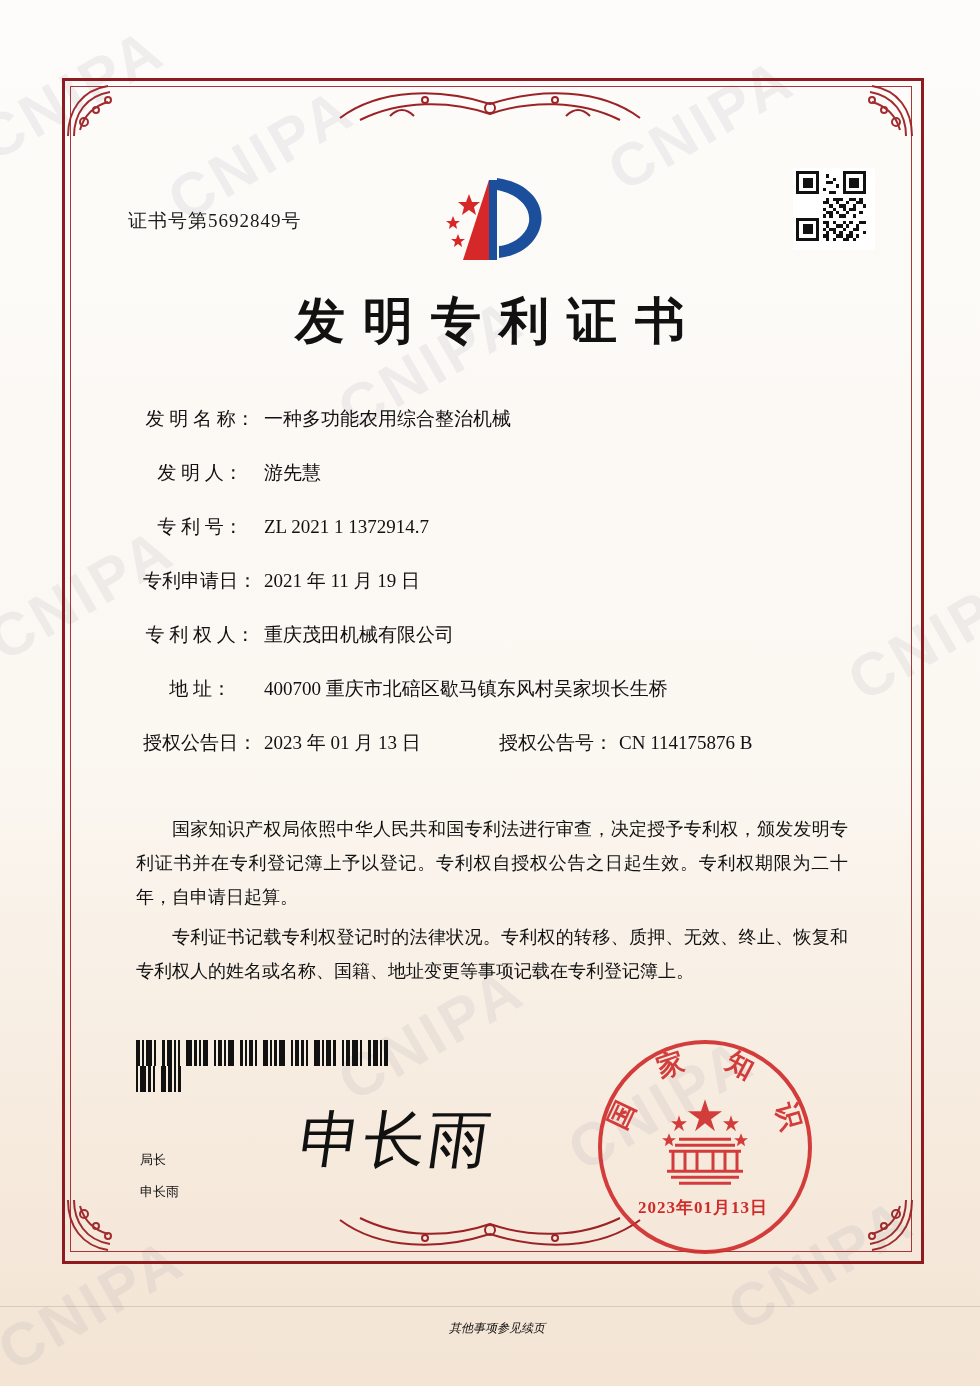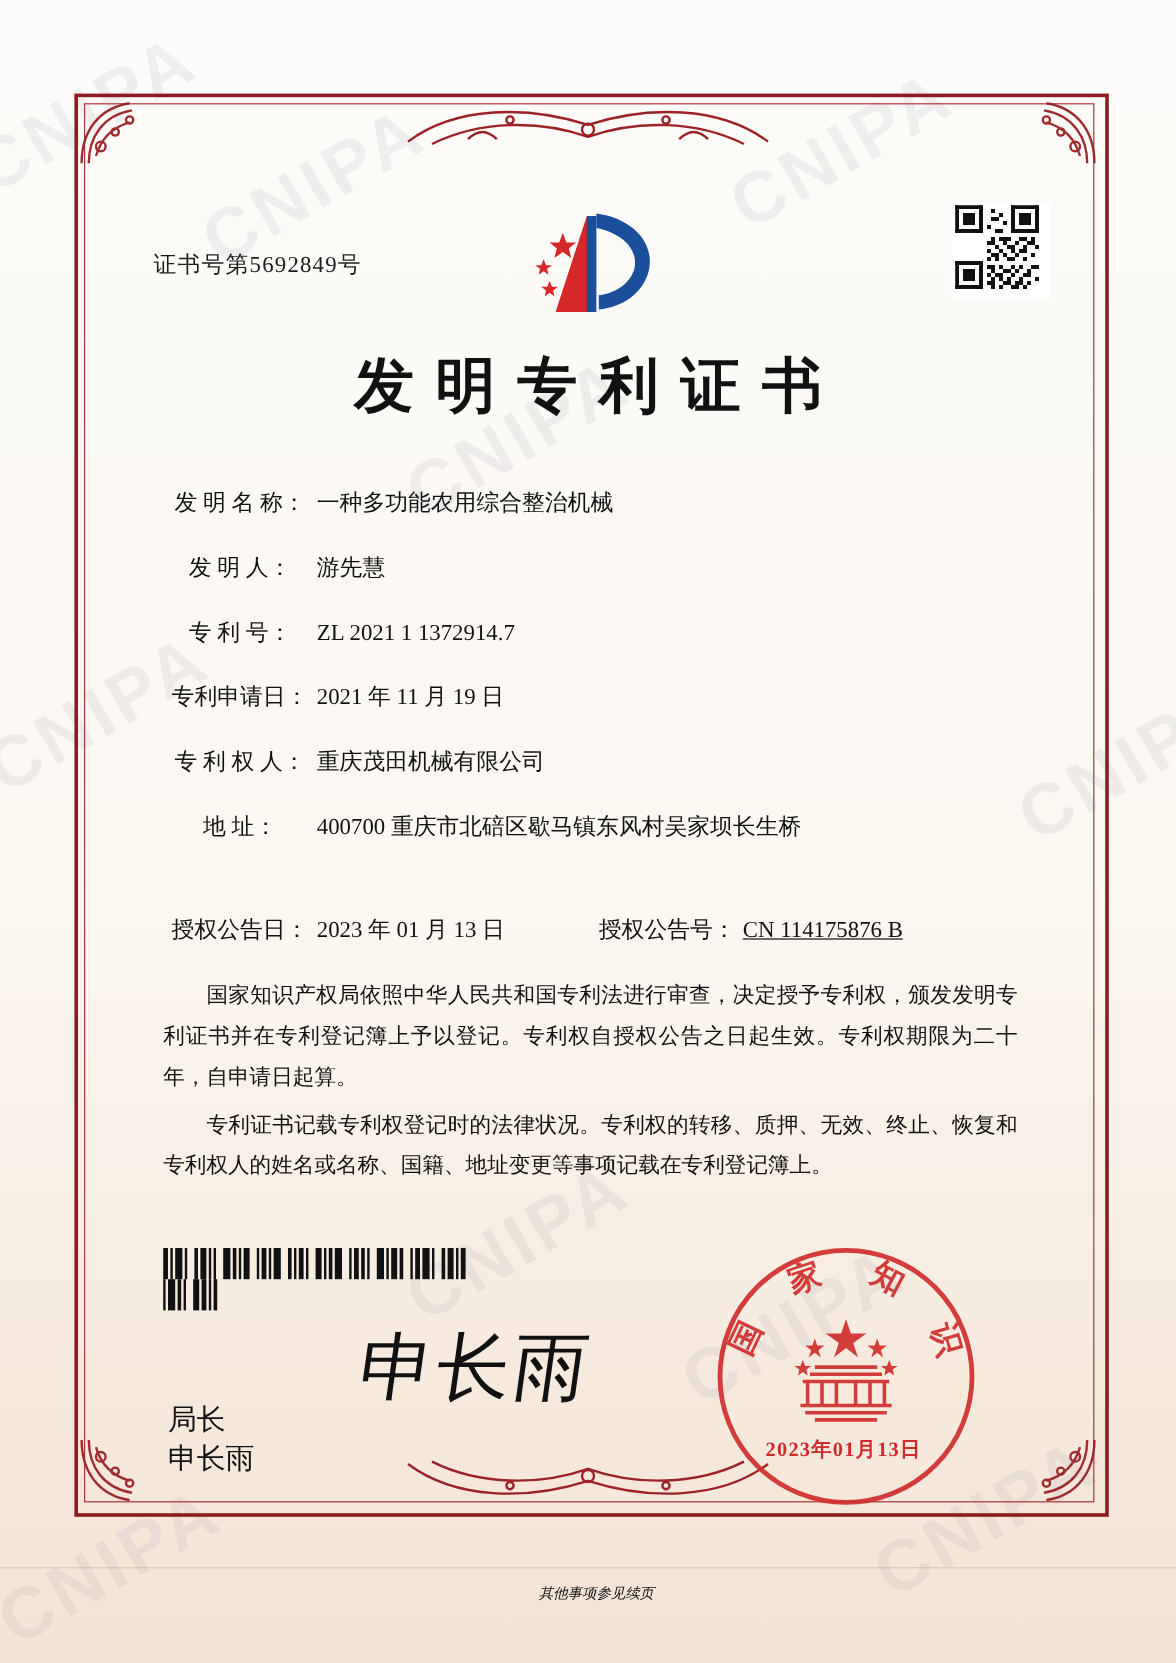--- a/index.html
+++ b/index.html
@@ -79,42 +79,42 @@
     text-indent:18px;
     font-family:"DejaVu Serif","Liberation Serif",serif;
   }
 
   
   .fields{position:absolute;left:136px;top:406px;width:720px;}
   .row{display:flex;align-items:baseline;margin-bottom:28px;font-size:19px;color:#111;}
   .lab{width:128px;flex:none;letter-spacing:0;text-align:center;}
   .val{flex:1;}
   .row.dual .lab{width:128px;}
-  .row.dual .val{flex:none;width:235px;margin-top:32px;}
+  .row.dual .val{flex:none;width:235px;}
   .lab2{width:120px;flex:none;}
-  .val2{flex:1;text-decoration:underline;}
+  .val2{flex:1;}
 
   
   .para{
     position:absolute;left:136px;width:712px;
     font-size:18px;line-height:34px;color:#111;text-align:justify;
   }
   .p1{top:812px;}
   .p2{top:920px;}
   .ind{text-indent:36px;}
 
   
   .barcode{
     position:absolute;left:136px;top:1040px;width:258px;height:26px;
   }
   .barcode i{display:inline-block;height:26px;background:#111;vertical-align:top;margin-right:2px;}
 
   
   .sig-label{
-    position:absolute;left:140px;top:1168px;font-size:24px;color:#111;line-height:32px;
+    position:absolute;left:140px;top:1144px;font-size:13px;color:#111;line-height:32px;
   }
   .sig-script{
     position:absolute;left:300px;top:1098px;font-size:62px;color:#111;
     font-family:"DejaVu Serif","Liberation Serif",serif;
     transform:skewX(-8deg);letter-spacing:2px;
   }
 
   
   .seal{
     position:absolute;left:598px;top:1040px;width:206px;height:206px;

